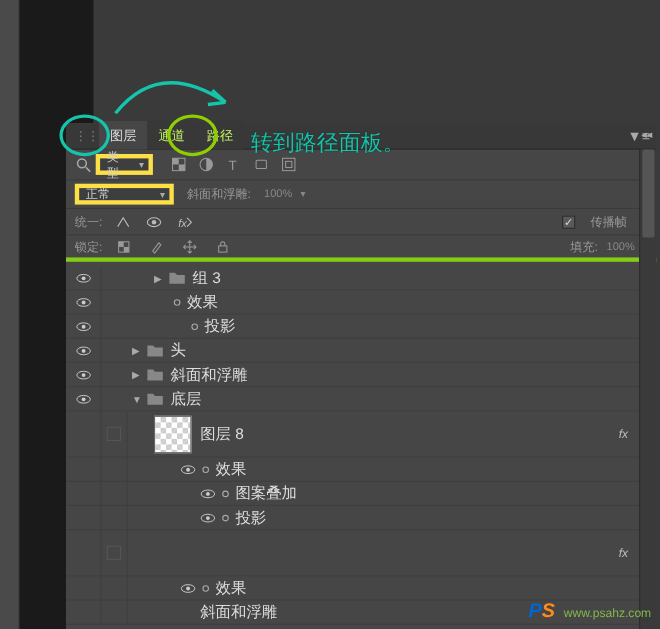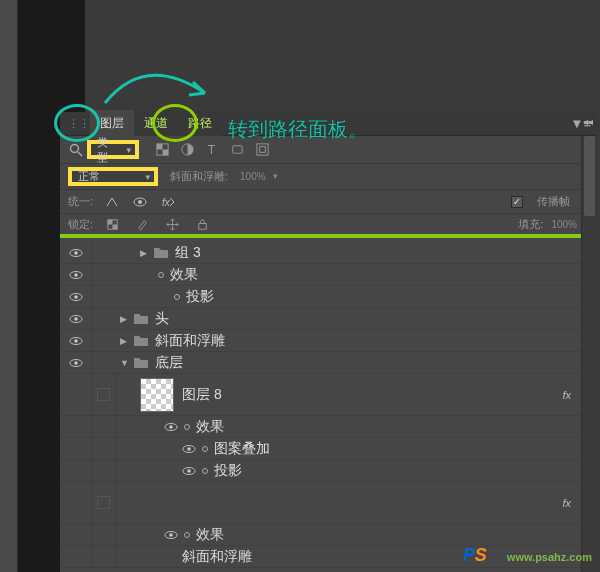--- a/index.html
+++ b/index.html
@@ -48,21 +48,21 @@
 .fx-arrow{position:absolute;right:10px;color:#aaa;font-size:9px}
 .lockcol{width:24px;display:flex;justify-content:center;align-items:center;height:100%;border-right:1px solid #3f3f3f}
 .lockbox{width:13px;height:13px;border:1px solid #555}
 .annotation{position:absolute;left:228px;top:116px;color:#14c4ab;font-size:20px;font-weight:500;text-shadow:0 0 1px rgba(0,0,0,.5);z-index:20}
 .circle1{position:absolute;left:54px;top:104px;width:46px;height:38px;border:3px solid #14c4ab;border-radius:50%;z-index:20}
 .circle2{position:absolute;left:152px;top:104px;width:46px;height:38px;border:3px solid #8fce00;border-radius:50%;z-index:20}
 .arc{position:absolute;left:90px;top:48px;z-index:20}
 .watermark{position:absolute;right:8px;bottom:6px;font-size:18px;z-index:30;display:flex;align-items:baseline;font-weight:bold;font-style:italic}
 .watermark .p{color:#0066d6}
 .watermark .s{color:#ff8c1a}
-.watermark .dom{color:#82b84a;font-size:11px;margin-left:20px;font-weight:bold;font-style:normal}
+.watermark .dom{color:#82b84a;font-size:11px;margin-left:8px;font-weight:normal;font-style:normal}
 .scrollbar{position:absolute;right:0;top:24px;bottom:0;width:16px;background:#3a3a3a;border-left:1px solid #2d2d2d}
 .scrollthumb{position:absolute;top:0;left:2px;right:2px;height:80px;background:#555;border-radius:2px}
 .content{display:flex;align-items:center;flex:1;height:100%}
 </style>
 </head>
 <body>
 
 <div class="canvas-ruler"></div>
 <div class="canvas-dark"></div>
 

